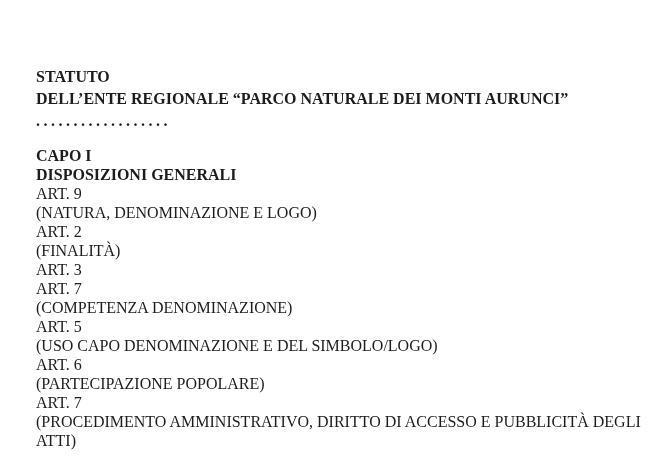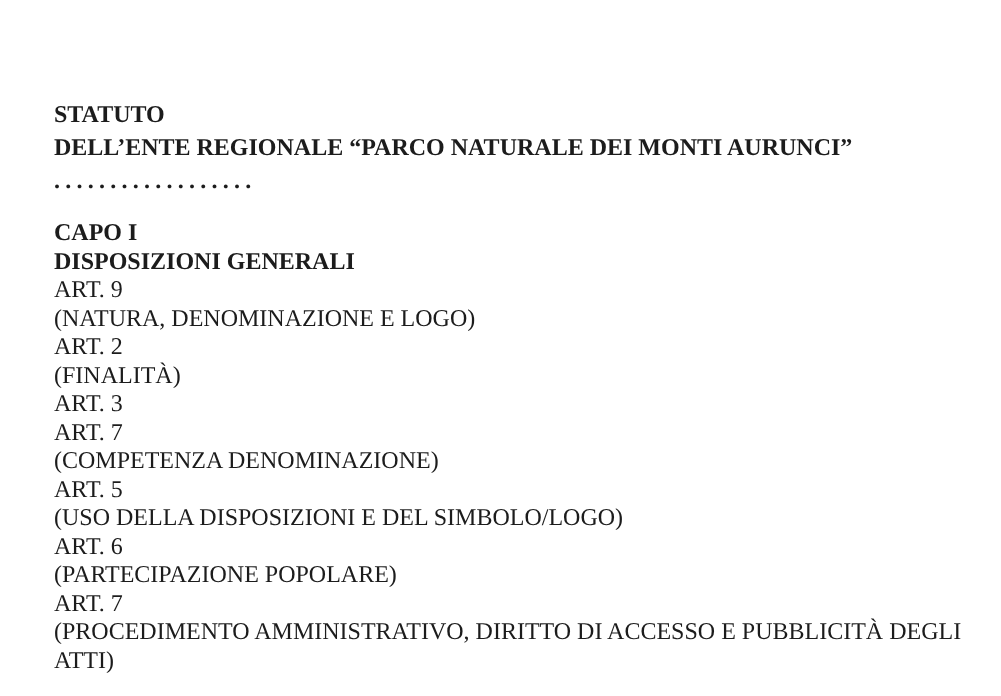--- a/index.html
+++ b/index.html
@@ -66,21 +66,21 @@
 
     <div class="toc-line">ART. 2</div>
     <div class="toc-line">(FINALITÀ)</div>
 
     <div class="toc-line">ART. 3</div>
 
     <div class="toc-line">ART. 7</div>
     <div class="toc-line">(COMPETENZA DENOMINAZIONE)</div>
 
     <div class="toc-line">ART. 5</div>
-    <div class="toc-line">(USO DELLA DISPOSIZIONI E DEL SIMBOLO/LOGO)</div>
+    <div class="toc-line">(USO CAPO DENOMINAZIONE E DEL SIMBOLO/LOGO)</div>
 
     <div class="toc-line">ART. 6</div>
     <div class="toc-line">(PARTECIPAZIONE POPOLARE)</div>
 
     <div class="toc-line">ART. 7</div>
     <div class="toc-line">(PROCEDIMENTO AMMINISTRATIVO, DIRITTO DI ACCESSO E PUBBLICITÀ DEGLI ATTI)</div>
   </div>
 
 </div>
 

